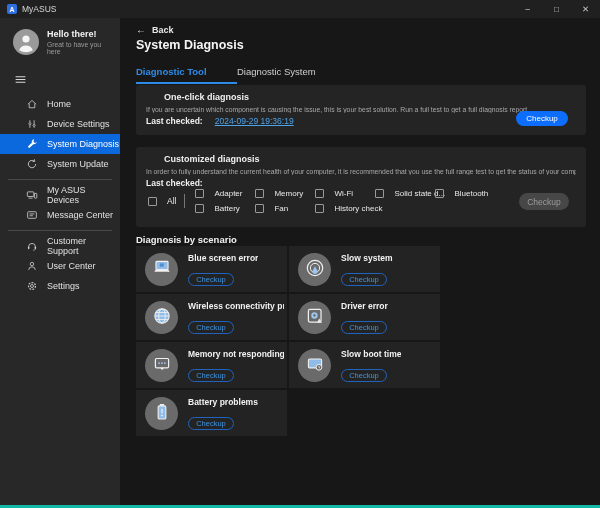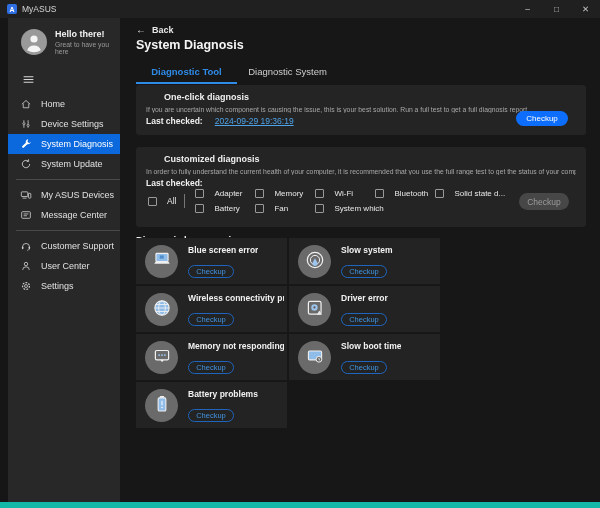--- a/index.html
+++ b/index.html
@@ -1,54 +1,54 @@
 <!DOCTYPE html>
 <html><head>
 <meta charset="utf-8">
 <style>
   * { box-sizing: border-box; }
   html,body { margin:0; padding:0; background:#000; }
   .window {
     position:relative; width:600px; height:508px; overflow:hidden;
     background:#161616; font-family:"Liberation Sans", sans-serif;
-    color:#e8e8e8; border-bottom:6px solid #14b8a6;
+    color:#e8e8e8; border-bottom:3px solid #14b8a6;
     --accent:#0d6efd; --sidebar-active:#0c69dd; --link:#4da2e8; --tab-active:#2f8be8;
   }
   
   .titlebar { height:18px; background:#202020; display:flex; align-items:center; padding-left:7px; }
   .logo { width:10px; height:10px; background:#2f6fe4; border-radius:2px; color:#fff;
           font-size:7px; font-weight:bold; display:flex; align-items:center; justify-content:center; }
   .win-title { font-size:8.5px; color:#d6d6d6; margin-left:5px; }
   .win-controls { margin-left:auto; display:flex; height:100%; }
   .win-controls span { width:29px; display:flex; align-items:center; justify-content:center;
                        font-size:8.5px; color:#c4c4c4; cursor:default; }
   
-  .sidebar { position:absolute; top:18px; left:8px; bottom:0; width:120px; background:#282828; }
+  .sidebar { position:absolute; top:18px; left:0; bottom:0; width:120px; background:#282828; }
   .profile { display:flex; gap:8px; align-items:center; padding:11px 8px 0 13px; }
   .avatar { width:26px; height:26px; flex:none; }
   .hello { font-size:9px; font-weight:bold; color:#f2f2f2; }
   .sub { font-size:6.8px; color:#9b9b9b; margin-top:2px; }
   .hamburger { margin:17px 0 9px 14px; width:13px; height:13px; }
   .nav { font-size:9px; }
-  .nav-item { height:20px; display:flex; align-items:center; gap:9px; padding-left:12px;
+  .nav-item { height:20px; display:flex; align-items:center; gap:9px; padding-left:26px;
               color:#e0e0e0; cursor:pointer; }
   .nav-item.active { background:var(--sidebar-active); color:#fff; }
   .nav-icon { width:12px; height:12px; color:#cfcfcf; flex:none; display:flex; }
   .nav-item.active .nav-icon { color:#fff; }
   .nav-icon svg { width:12px; height:12px; }
   .list-divider { height:1px; background:#4a4a4a; margin:5px 8px; }
   
   .main { position:absolute; left:120px; top:18px; right:0; bottom:0; background:#171717; }
   .back { position:absolute; left:16px; top:6px; display:flex; gap:6px; align-items:center;
           font-size:9px; font-weight:bold; color:#e8e8e8; cursor:pointer; }
   .back-arrow { font-size:10px; }
   .page-title { position:absolute; left:16px; top:20px; margin:0; font-size:12.5px;
                 font-weight:bold; color:#f5f5f5; }
   .tabs { position:absolute; left:16px; top:44px; display:flex; }
-  .tab { width:101px; text-align:center; padding:4px 0 5px; font-size:9.5px; color:#cfcfcf;
+  .tab { width:101px; text-align:left; padding:4px 0 5px; font-size:9.5px; color:#cfcfcf;
          cursor:pointer; border-bottom:2px solid transparent; }
   .tab.active { color:var(--tab-active); font-weight:bold; border-bottom-color:var(--tab-active); }
   .card { position:absolute; left:16px; width:450px; background:#242424; border-radius:3px; }
   .card h3 { margin:7px 0 0 28px; font-size:9px; color:#f0f0f0; }
   .card p { margin:4px 10px 0 10px; font-size:6.8px; color:#a8a8a8; white-space:nowrap; overflow:hidden; }
   .card-oneclick { top:67px; height:50px; }
   .card-custom { top:129px; height:80px; }
   .last-checked { position:absolute; left:10px; bottom:9px; font-size:8.5px; }
   .lc-label { font-weight:bold; color:#f0f0f0; }
   .lc-link { color:var(--link); text-decoration:underline; margin-left:12px; cursor:pointer; }
@@ -62,21 +62,21 @@
   .cb-item { display:flex; gap:10px; align-items:center; font-size:8px; color:#e8e8e8;
              white-space:nowrap; cursor:pointer; }
   .cb-all { font-size:8.5px; }
   .checkbox { width:9px; height:9px; border:1px solid #9a9a9a; border-radius:1px; background:transparent; flex:none; }
   .vdiv { width:1px; height:14px; background:#777; margin:0 10px 0 8px; }
   .cb-columns { display:flex; }
   .cb-col { width:60px; display:flex; flex-direction:column; gap:6px; }
   
   .scenario-title { position:absolute; left:16px; top:216px; margin:0; font-size:9.5px;
                     font-weight:bold; color:#f2f2f2; }
-  .scenario-grid { position:absolute; left:16px; top:220px; width:304px; display:grid;
+  .scenario-grid { position:absolute; left:16px; top:228px; width:304px; display:grid;
                    grid-template-columns:151px 151px; gap:2px; }
   .scenario-card { height:46px; background:#232323; position:relative; }
   .scen-circle { position:absolute; left:9px; top:7px; width:33px; height:33px; border-radius:50%;
                  background:#6a6a6a; display:flex; align-items:center; justify-content:center; }
   .scen-circle svg { width:22px; height:22px; }
   .scen-title { position:absolute; left:52px; top:7px; font-size:8.5px; font-weight:bold;
                 color:#f2f2f2; white-space:nowrap; max-width:96px; overflow:hidden; }
   .btn-outline { position:absolute; left:52px; top:27px; width:46px; height:13px; border-radius:7px;
                  border:1px solid #1f65bd; background:transparent; color:#3f93e0; font-size:7.5px; line-height:1; }
 </style>
@@ -274,39 +274,39 @@
               </label>
             </div>
 
             <div class="cb-col">
               <label class="cb-item">
                 <span class="checkbox"></span>
                 <span>Wi-Fi</span>
               </label>
               <label class="cb-item">
                 <span class="checkbox"></span>
-                <span>System which</span>
+                <span>History check</span>
               </label>
             </div>
 
             <div class="cb-col">
               <label class="cb-item">
                 <span class="checkbox"></span>
+                <span>Solid state d...</span>
+              </label>
+              <label class="cb-item" style="visibility: hidden;">
+                <span class="checkbox"></span>
+                <span></span>
+              </label>
+            </div>
+
+            <div class="cb-col">
+              <label class="cb-item">
+                <span class="checkbox"></span>
                 <span>Bluetooth</span>
-              </label>
-              <label class="cb-item" style="visibility: hidden;">
-                <span class="checkbox"></span>
-                <span></span>
-              </label>
-            </div>
-
-            <div class="cb-col">
-              <label class="cb-item">
-                <span class="checkbox"></span>
-                <span>Solid state d...</span>
               </label>
               <label class="cb-item" style="visibility: hidden;">
                 <span class="checkbox"></span>
                 <span></span>
               </label>
             </div>
           </div>
       </div>
       <button class="btn-disabled">Checkup</button>
     </section>

